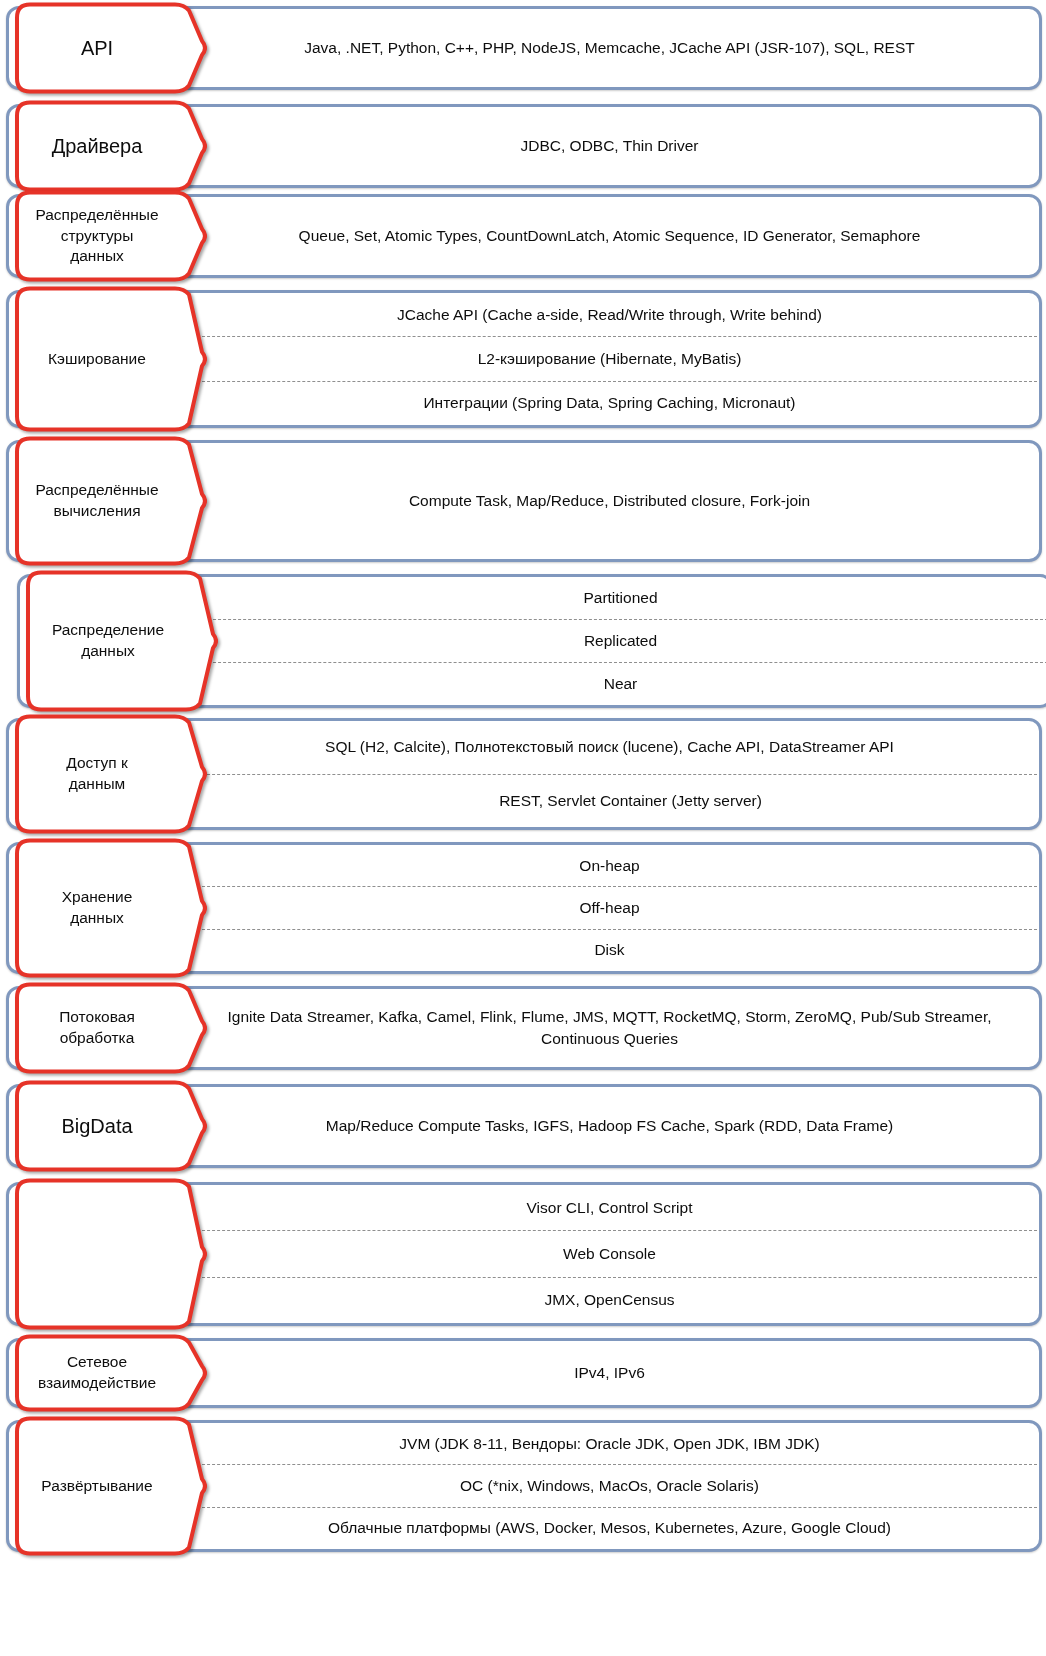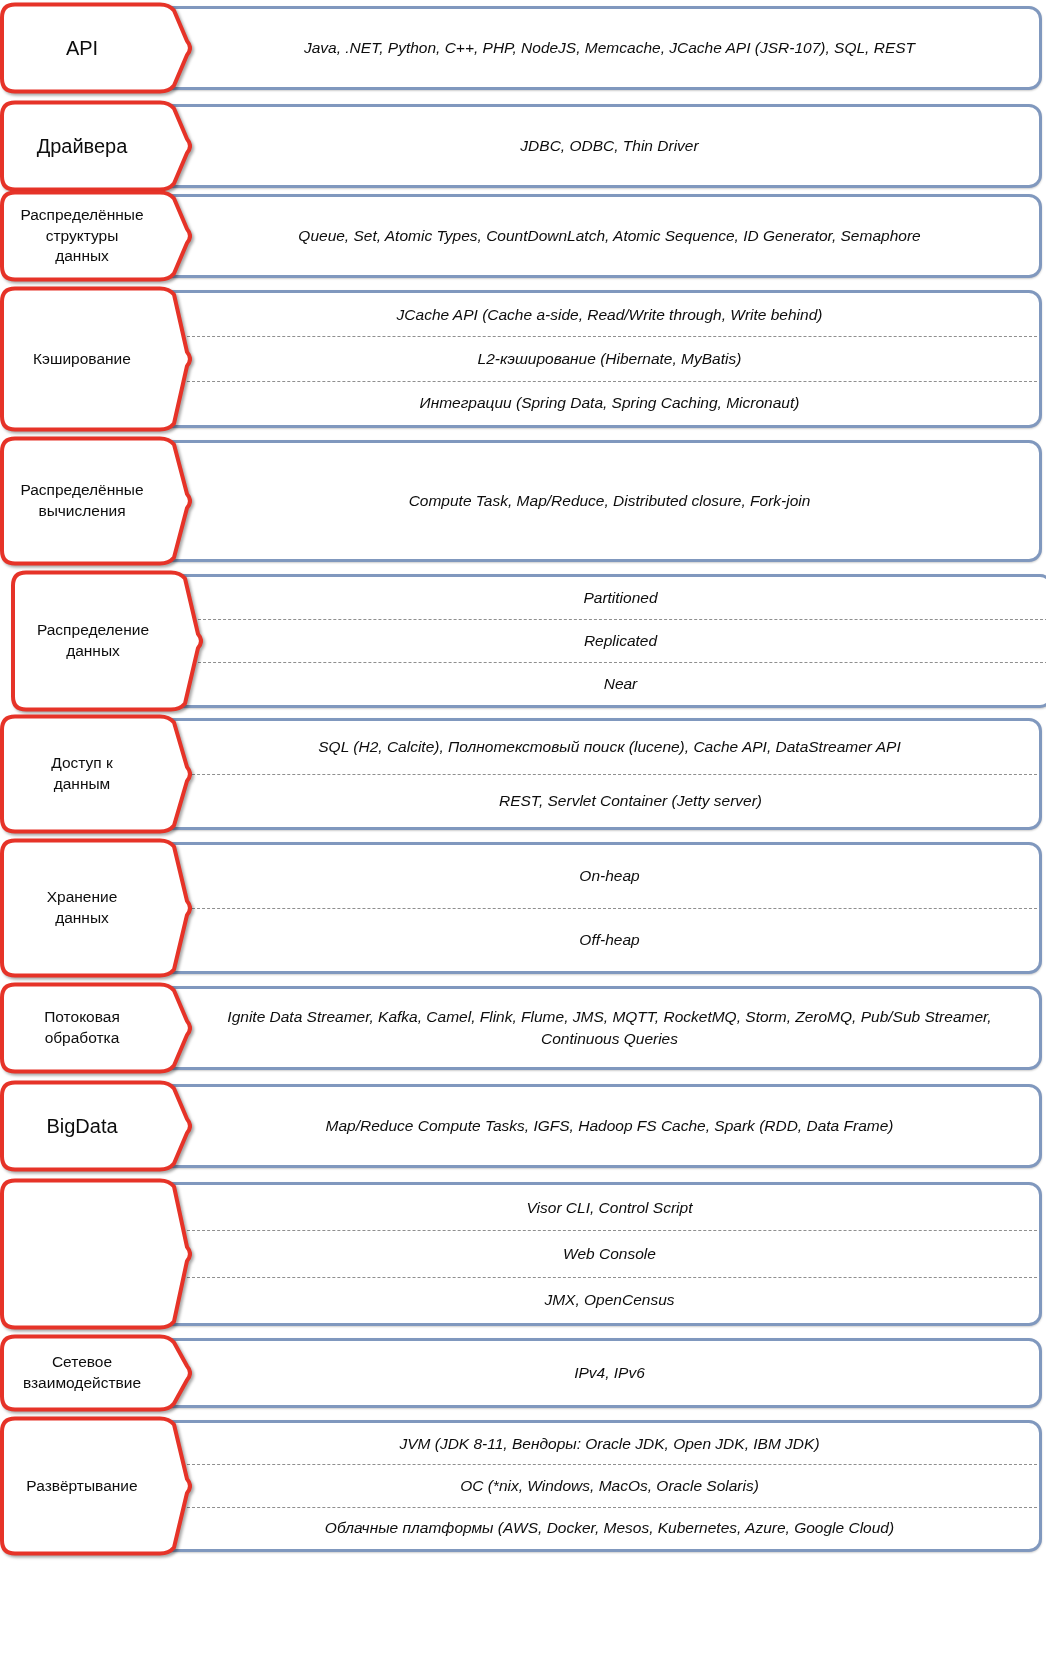--- a/index.html
+++ b/index.html
@@ -43,40 +43,39 @@
 
   
   .layer-items {
     position: absolute;
     left: 182px;
     right: 9px;
     top: 7px;
     bottom: 7px;
     display: flex;
     flex-direction: column;
-    font-style: italic;
   }
   .layer-item {
     flex: 1 1 0;
     display: flex;
     align-items: center;
     justify-content: center;
     text-align: center;
     font-size: 15.5px;
     color: #0d0d0d;
     line-height: 1.42;
     padding: 0 6px;
     border-top: 1px dashed #8f8f8f;
   }
   .layer-item:first-child { border-top: none; }
 
   
   .layer-label {
     position: absolute;
-    left: 0;
+    left: 15px;
     top: 0;
     width: 196px;
     height: 100%;
     filter: drop-shadow(2px 2px 1.5px rgba(0,0,0,0.35));
   }
   .layer-label svg {
     position: absolute;
     left: 0; top: 0;
     width: 100%; height: 100%;
     overflow: visible;
@@ -194,20 +193,21 @@
         </svg>
         <div class="layer-label-text">Доступ к
 данным</div>
       </div>
     </div>
     <div class="layer-row" style="top: 838px; height: 140px;">
       <div class="layer-bar" style="border-color: rgb(128, 152, 190);"></div>
       <div class="layer-items">
         <div class="layer-item" style="border-top-color: rgb(143, 143, 143);">On-heap</div>
         <div class="layer-item" style="border-top-color: rgb(143, 143, 143);">Off-heap</div>
+        <div class="layer-item" style="border-top-color: rgb(143, 143, 143);">Disk</div>
       </div>
       <div class="layer-label">
         <svg viewBox="0 0 196 140" preserveAspectRatio="none">
           <path d="M 15 2.5 L 160 2.5 Q 169 2.5 174 8.5 L 187 63 Q 193 70 187 77 L 174 131.5 Q 169 137.5 160 137.5 L 15 137.5 Q 2 137.5 2 124.5 L 2 15.5 Q 2 2.5 15 2.5 Z" fill="#ffffff" stroke="#e63328" stroke-width="4" stroke-linejoin="round"></path>
         </svg>
         <div class="layer-label-text">Хранение
 данных</div>
       </div>
     </div>
     <div class="layer-row" style="top: 982px; height: 92px;">

